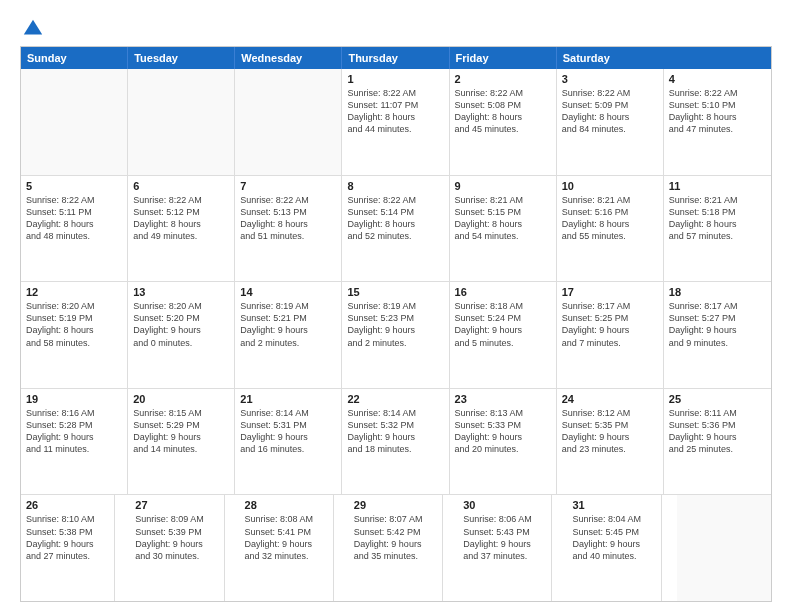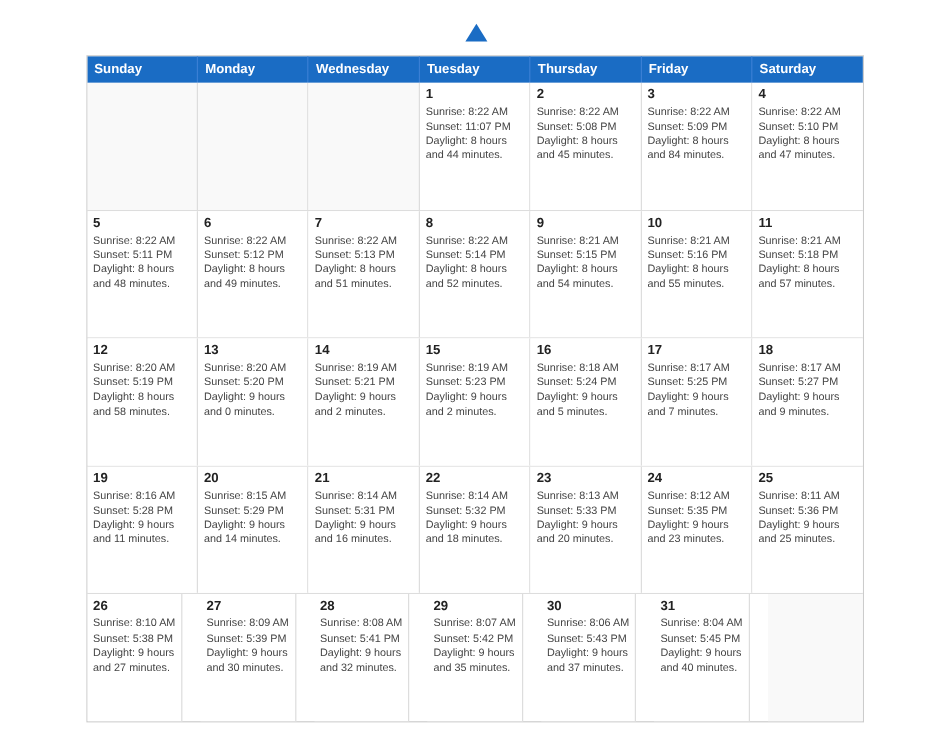--- a/index.html
+++ b/index.html
@@ -9,21 +9,20 @@
       width: 792px;
       height: 612px;
       overflow: hidden;
     }
     .page {
       width: 792px;
       height: 612px;
       padding: 18px 20px 10px 20px;
       display: flex;
       flex-direction: column;
-      align-items: center;
     }
     .header {
       display: flex;
       justify-content: space-between;
       align-items: flex-start;
       margin-bottom: 10px;
     }
     .logo {
       display: flex;
       flex-direction: column;
@@ -125,23 +124,22 @@
     </div>
     <div class="title-area">
       <div class="month-title"></div>
       <div class="location"></div>
     </div>
   </div>
 
   <div class="calendar">
     <div class="cal-header">
     <div class="cal-header-cell">Sunday</div>
-        <div class="cal-header-cell">Monday</div>
+        <div class="cal-header-cell">Tuesday</div>
         <div class="cal-header-cell">Wednesday</div>
-        <div class="cal-header-cell">Tuesday</div>
         <div class="cal-header-cell">Thursday</div>
         <div class="cal-header-cell">Friday</div>
         <div class="cal-header-cell">Saturday</div>
       </div>
     <div class="cal-body">
     <div class="cal-row">
           <div class="cal-cell empty"></div>
           <div class="cal-cell empty"></div>
           <div class="cal-cell empty"></div>
           <div class="cal-cell has-data">

